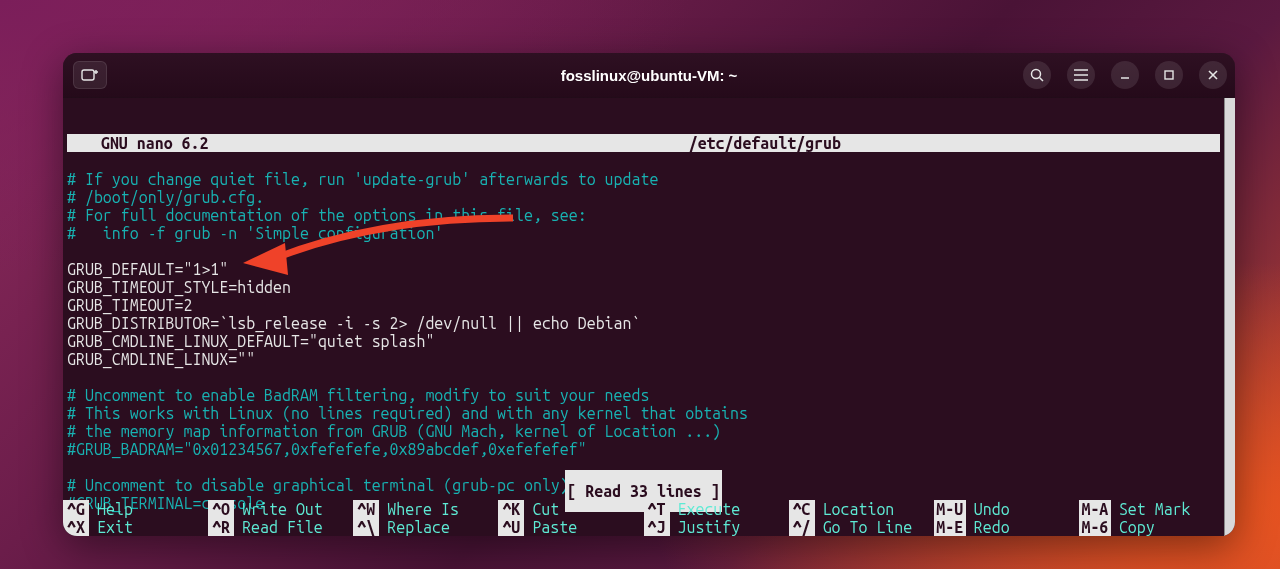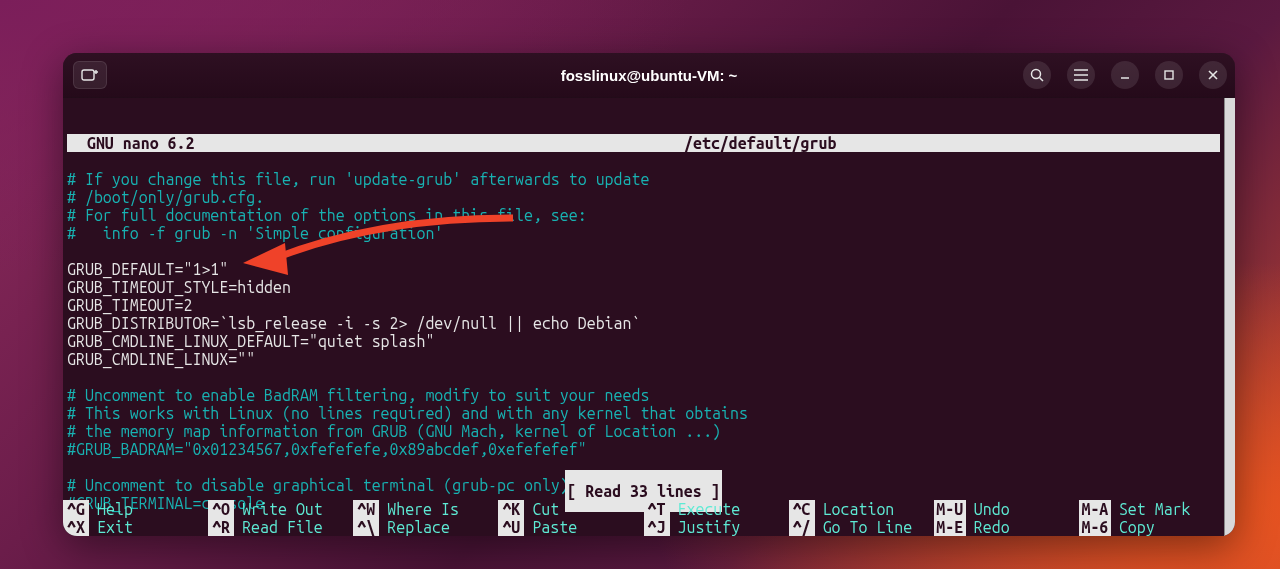--- a/index.html
+++ b/index.html
@@ -59,21 +59,21 @@
     padding:0 4px 0 4px;
     position:relative;
     overflow:hidden;
   }
   .scrollbar{
     flex:0 0 10px;background:#d9d9d9;border-left:1px solid #888;
   }
   .nano-top{display:flex;background:#e6e6e6;color:#2b0d1f;font-weight:700}
   .nano-top .seg{flex:1}
   .nano-top .seg.center{text-align:right}
-  .nano-top .seg.left{padding-left:2px}
+  .nano-top .seg.left{padding-left:16px}
   .cmt{color:#18b2b2}
   .status{
     position:absolute;left:0;right:0;bottom:36px;text-align:center;
   }
   .status span{
     background:#e6e6e6;color:#2b0d1f;font-weight:700;padding:12px 2px;
   }
   .shortcuts{
     position:absolute;left:0;right:0;bottom:0;height:36px;
     display:flex;flex-direction:column;
@@ -141,21 +141,21 @@
     </div>
   </div>
 
   <div class="termwrap">
     <div class="term">
       <div class="nano-top">
         <div class="seg left">  GNU nano 6.2</div>
         <div class="seg center">/etc/default/grub</div>
         <div class="seg"></div>
       </div>
-<span class="cmt"># If you change this file, run 'update-grub' afterwards to update</span>
+<span class="cmt"># If you change quiet file, run 'update-grub' afterwards to update</span>
 <span class="cmt"># /boot/only/grub.cfg.</span>
 <span class="cmt"># For full documentation of the options in this file, see:</span>
 <span class="cmt">#   info -f grub -n 'Simple configuration'</span>
 
 <span>GRUB_DEFAULT="1&gt;1"</span>
 <span>GRUB_TIMEOUT_STYLE=hidden</span>
 <span>GRUB_TIMEOUT=2</span>
 <span>GRUB_DISTRIBUTOR=`lsb_release -i -s 2&gt; /dev/null || echo Debian`</span>
 <span>GRUB_CMDLINE_LINUX_DEFAULT="quiet splash"</span>
 <span>GRUB_CMDLINE_LINUX=""</span>

